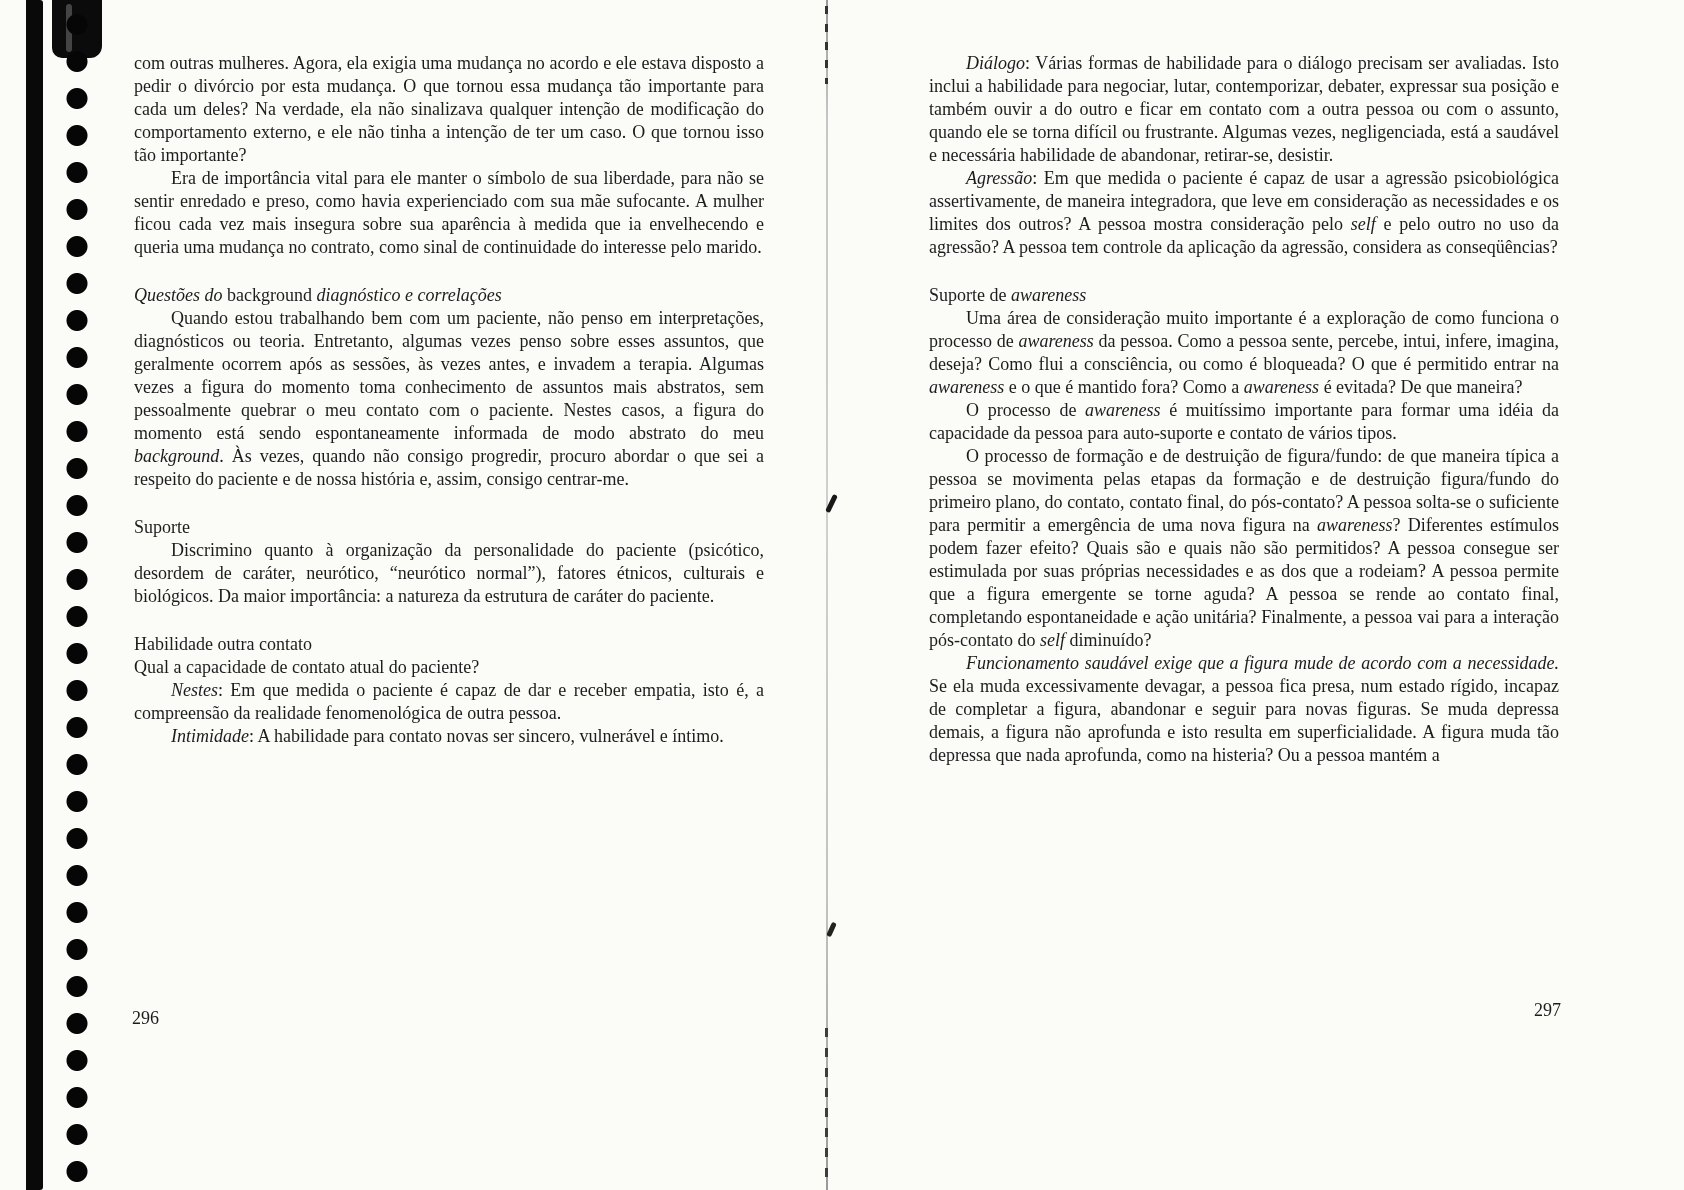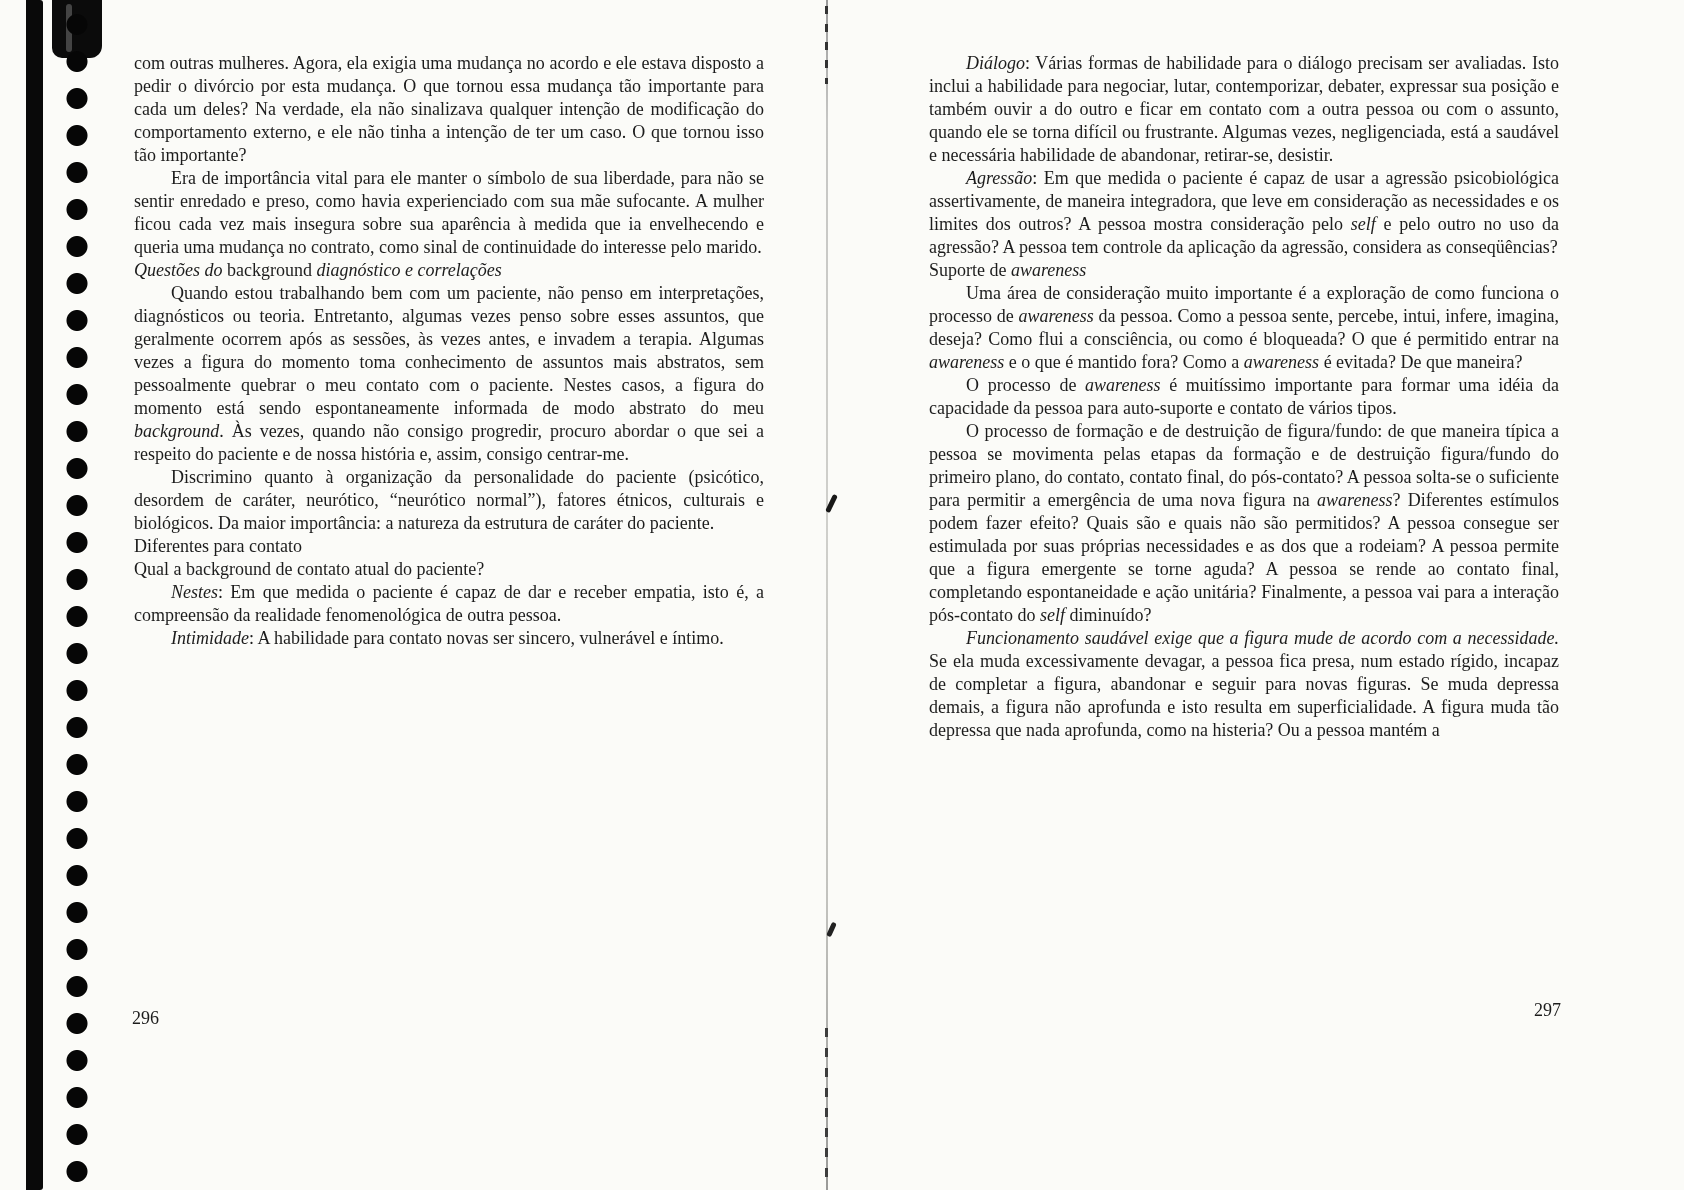--- a/index.html
+++ b/index.html
@@ -59,21 +59,21 @@
   
   .text-col{
     position:absolute;top:52px;width:630px;
     font-size:18px;line-height:23px;text-align:justify;
     color:var(--ink);
   }
   .text-col-left{left:134px;}
   .text-col-right{left:929px;}
   .text-col p{margin:0;padding:0;}
   .text-col p.indent{text-indent:37px;}
-  .text-col p.heading{}
+  .text-col p.heading{margin-top:25px;}
   .text-col i{font-style:italic;}
 
   .page-num{
     position:absolute;font-size:18px;color:var(--ink);
     font-family:"Liberation Serif", serif;
   }
   .page-num-left{left:132px;top:1008px;}
   .page-num-right{left:1534px;top:1000px;}
 </style>
 </head>
@@ -91,23 +91,24 @@
   <div class="fold-dashes-bottom"></div>
   <div class="fold-mark-1"></div>
   <div class="fold-mark-2"></div>
 
   <div>
     <div class="text-col text-col-left">
         <p class="para"><span>com outras mulheres. Agora, ela exigia uma mudança no acordo e ele estava disposto a pedir o divórcio por esta mudança. O que tornou essa mudança tão importante para cada um deles? Na verdade, ela não sinalizava qualquer intenção de modificação do comportamento externo, e ele não tinha a intenção de ter um caso. O que tornou isso tão importante?</span></p>
         <p class="para indent"><span>Era de importância vital para ele manter o símbolo de sua liberdade, para não se sentir enredado e preso, como havia experienciado com sua mãe sufocante. A mulher ficou cada vez mais insegura sobre sua aparência à medida que ia envelhecendo e queria uma mudança no contrato, como sinal de continuidade do interesse pelo marido.</span></p>
         <p class="heading"><i>Questões do </i><span>background</span><i> diagnóstico e correlações</i></p>
         <p class="para indent"><span>Quando estou trabalhando bem com um paciente, não penso em interpretações, diagnósticos ou teoria. Entretanto, algumas vezes penso sobre esses assuntos, que geralmente ocorrem após as sessões, às vezes antes, e invadem a terapia. Algumas vezes a figura do momento toma conhecimento de assuntos mais abstratos, sem pessoalmente quebrar o meu contato com o paciente. Nestes casos, a figura do momento está sendo espontaneamente informada de modo abstrato do meu </span><i>background</i><span>. Às vezes, quando não consigo progredir, procuro abordar o que sei a respeito do paciente e de nossa história e, assim, consigo centrar-me.</span></p>
+        <p class="heading"><span>Suporte</span></p>
         <p class="para indent"><span>Discrimino quanto à organização da personalidade do paciente (psicótico, desordem de caráter, neurótico, “neurótico normal”), fatores étnicos, culturais e biológicos. Da maior importância: a natureza da estrutura de caráter do paciente.</span></p>
-        <p class="heading"><span>Diferentes para contato</span></p>
-        <p class="para"><span>Qual a background de contato atual do paciente?</span></p>
+        <p class="heading"><span>Habilidade outra contato</span></p>
+        <p class="para"><span>Qual a capacidade de contato atual do paciente?</span></p>
         <p class="para indent"><i>Nestes</i><span>: Em que medida o paciente é capaz de dar e receber empatia, isto é, a compreensão da realidade fenomenológica de outra pessoa.</span></p>
         <p class="para indent"><i>Intimidade</i><span>: A habilidade para contato novas ser sincero, vulnerável e íntimo.</span></p>
       </div>
     <div class="page-num page-num-left">296</div>
   </div>
 
   <div>
     <div class="text-col text-col-right">
         <p class="para indent"><i>Diálogo</i><span>: Várias formas de habilidade para o diálogo precisam ser avaliadas. Isto inclui a habilidade para negociar, lutar, contemporizar, debater, expressar sua posição e também ouvir a do outro e ficar em contato com a outra pessoa ou com o assunto, quando ele se torna difícil ou frustrante. Algumas vezes, negligenciada, está a saudável e necessária habilidade de abandonar, retirar-se, desistir.</span></p>
         <p class="para indent"><i>Agressão</i><span>: Em que medida o paciente é capaz de usar a agressão psicobiológica assertivamente, de maneira integradora, que leve em consideração as necessidades e os limites dos outros? A pessoa mostra consideração pelo </span><i>self</i><span> e pelo outro no uso da agressão? A pessoa tem controle da aplicação da agressão, considera as conseqüências?</span></p>

